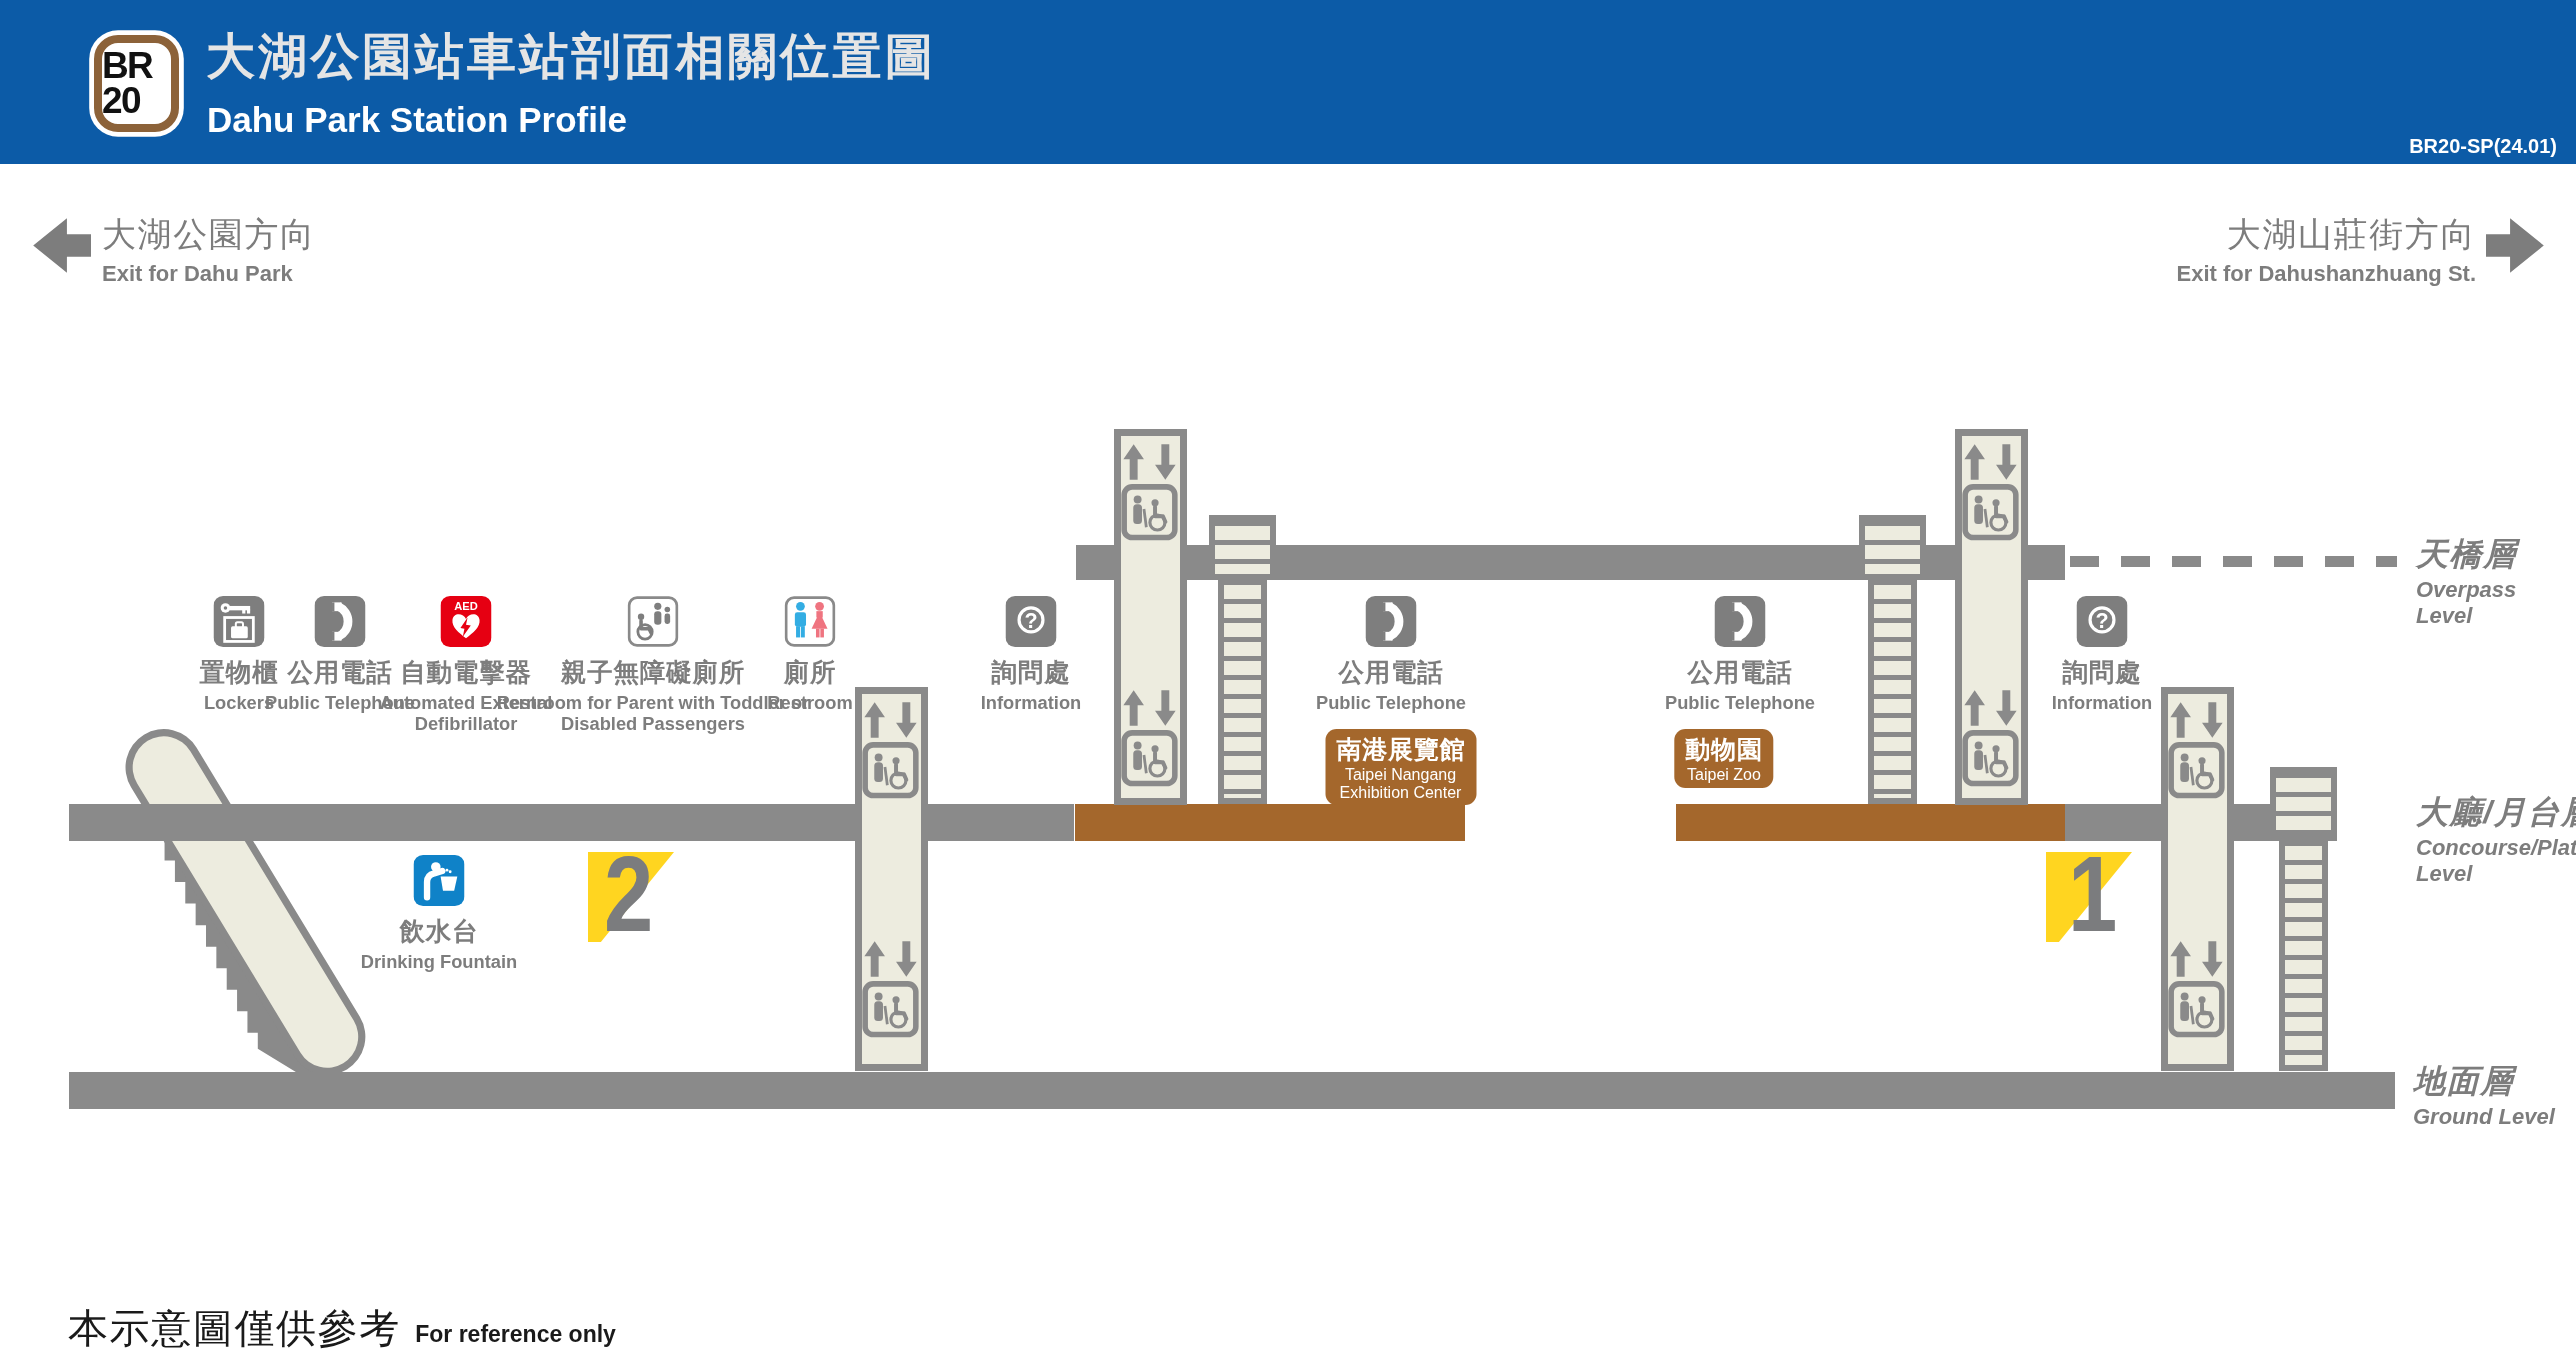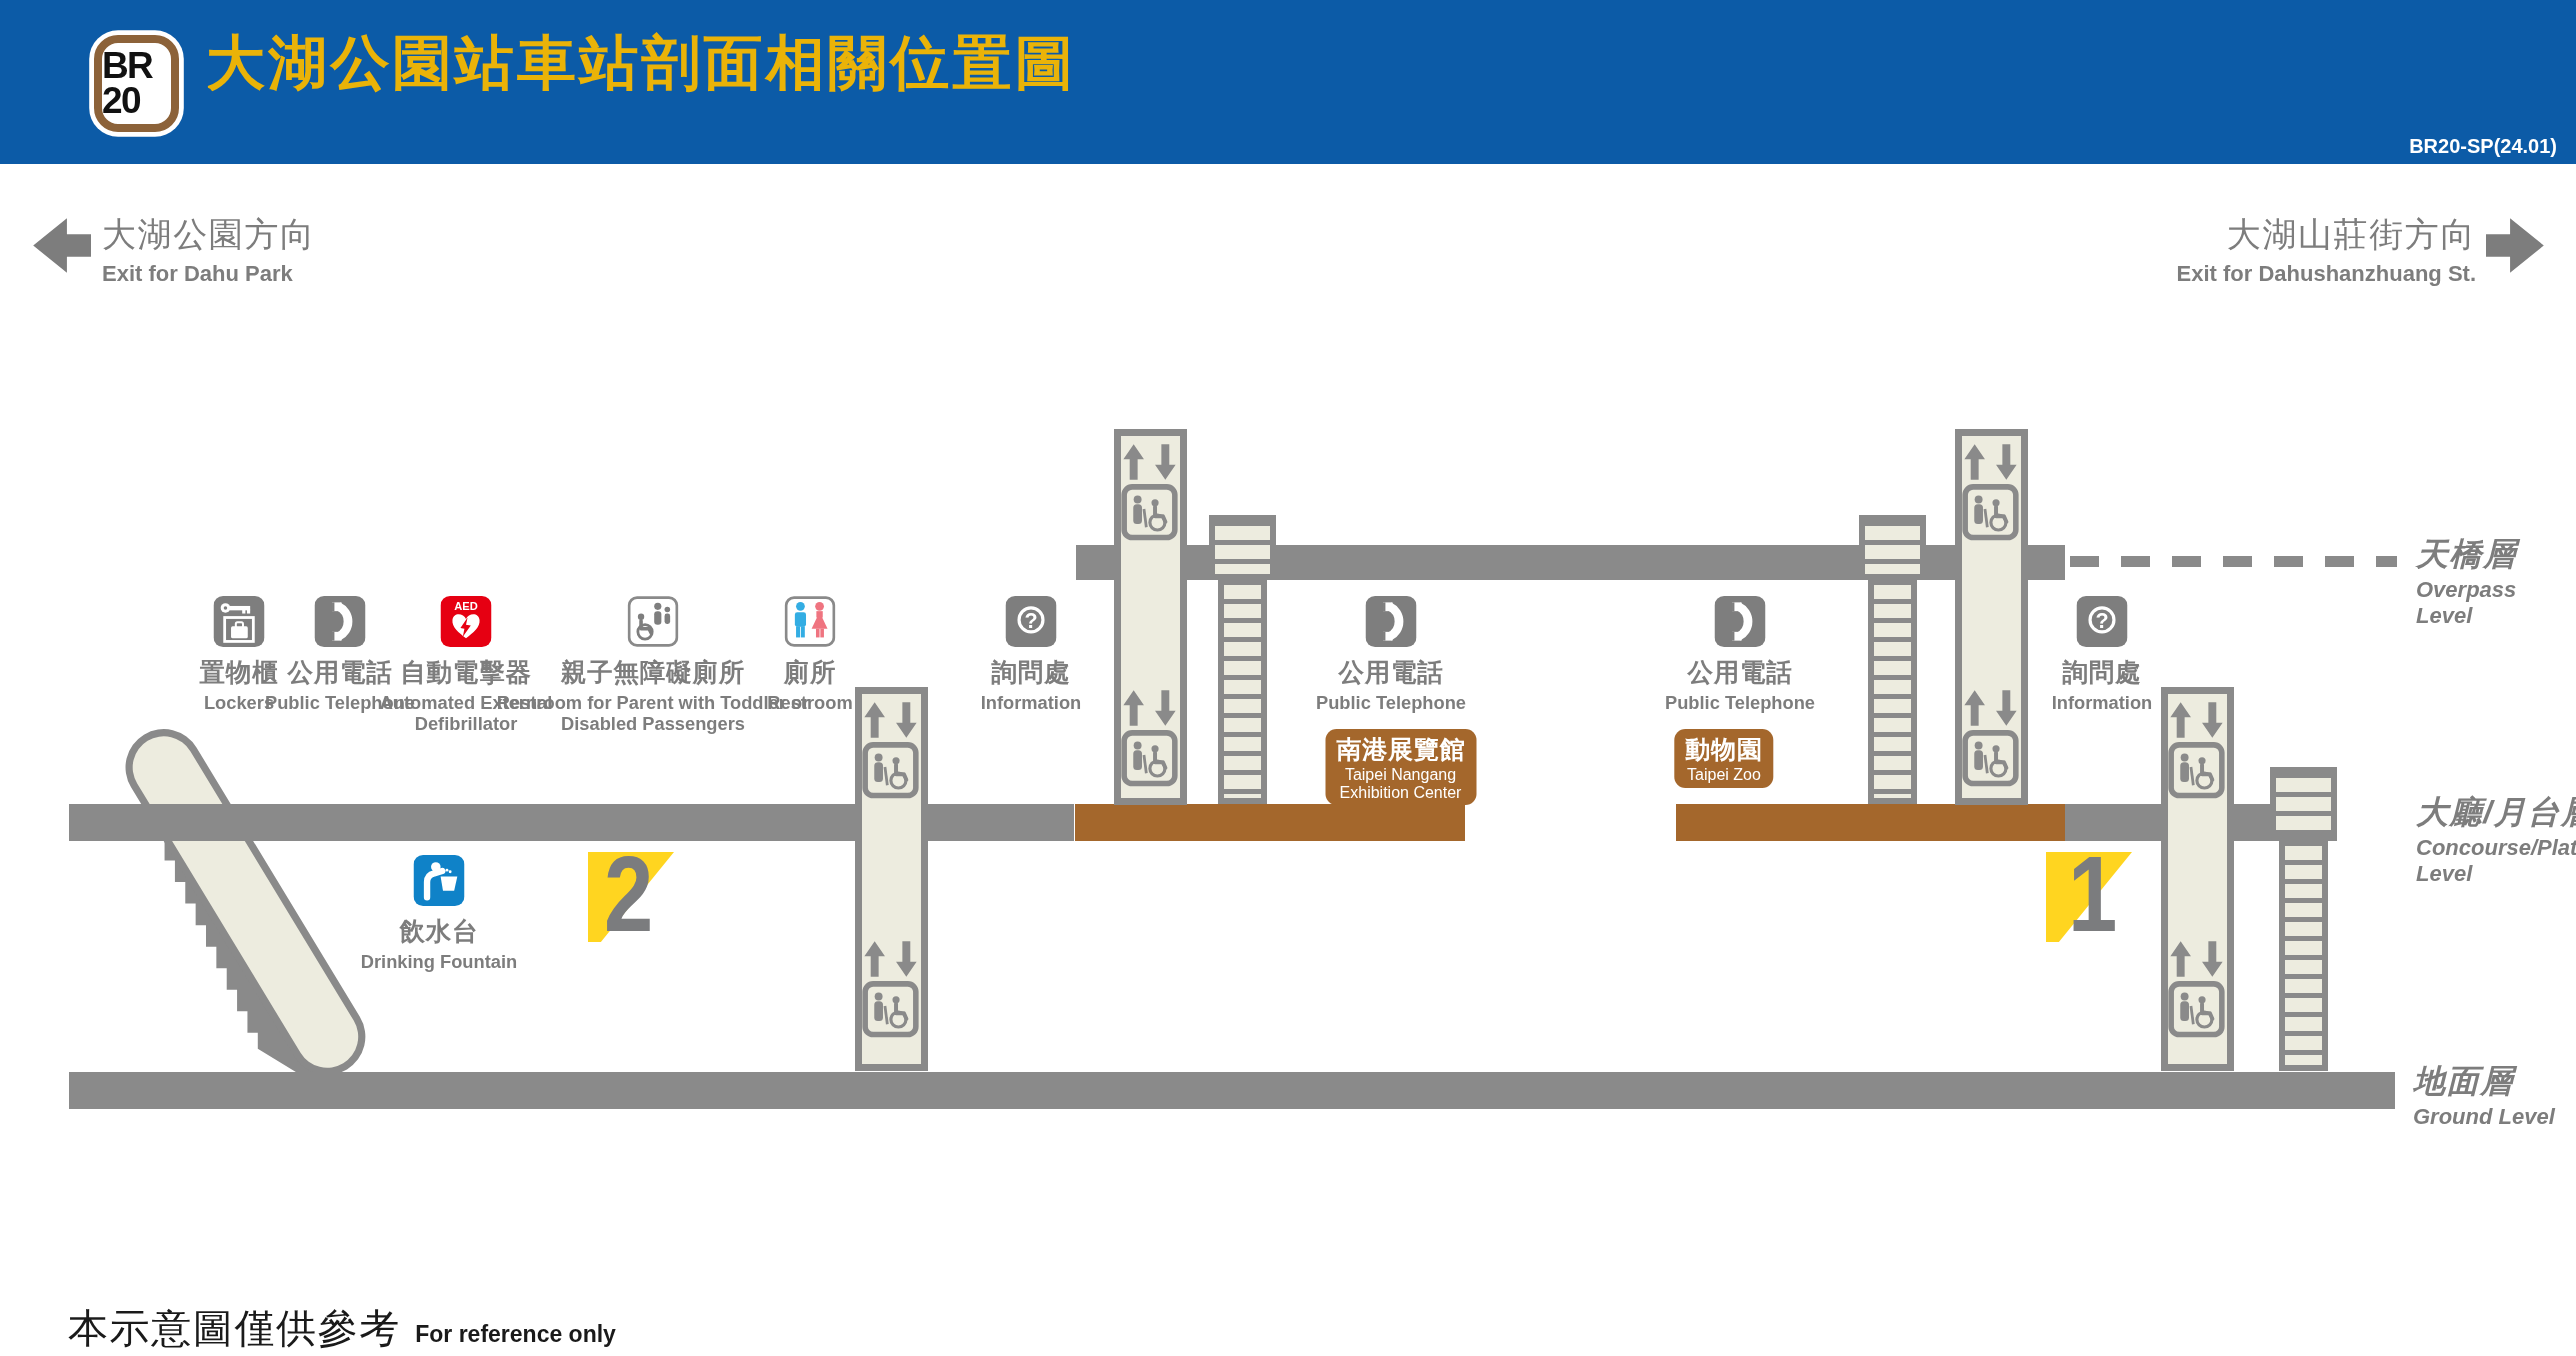--- a/index.html
+++ b/index.html
@@ -5,21 +5,21 @@
   html,body{margin:0;padding:0;background:#ffffff;}
   body{width:2576px;height:1356px;position:relative;overflow:hidden;
        font-family:"Liberation Sans","DejaVu Sans",sans-serif;}
 
   
   .header{position:absolute;left:0;top:0;width:2576px;height:164px;background:#0C5BA7;z-index:5;}
   .line-badge{position:absolute;left:94px;top:35px;width:85px;height:97px;background:#fff;
       border:8px solid #8C6239;border-radius:24px;box-shadow:0 0 0 4.8px #fff;box-sizing:border-box;
       display:flex;flex-direction:column;align-items:flex-start;justify-content:center;line-height:.92;}
   .line-badge span{font-weight:bold;color:#111;font-size:37px;letter-spacing:-1.6px;}
-  .title-zh{position:absolute;left:206px;top:24px;color:#eab308;font-size:59px;font-weight:bold;letter-spacing:3.2px;white-space:nowrap;}
+  .title-zh{position:absolute;left:206px;top:24px;color:#e5e5e5;font-size:49px;font-weight:bold;letter-spacing:3.2px;white-space:nowrap;}
   .title-en{position:absolute;left:207px;top:100px;color:#fff;font-size:35px;font-weight:bold;}
   .sheet-code{position:absolute;right:19px;bottom:6.4px;color:#fff;font-size:20px;font-weight:bold;}
 
   
   .dir{position:absolute;top:212px;color:#7D7D7D;z-index:4;}
   .dir .zh{font-size:34px;letter-spacing:1.6px;white-space:nowrap;}
   .dir .en{font-size:22px;font-weight:bold;margin-top:3.2px;white-space:nowrap;}
   .dir-left{left:102px;text-align:left;}
   .dir-right{right:100px;text-align:right;}
   .dir-arrow{position:absolute;top:215px;width:61px;height:61px;z-index:4;}
@@ -93,20 +93,21 @@
     </g>
   </defs>
 </svg>
 
 <div class="header">
   <div class="line-badge">
     <span>BR</span>
     <span>20</span>
   </div>
   <div class="title-zh">大湖公園站車站剖面相關位置圖</div>
+  <div class="title-en">Dahu Park Station Profile</div>
   <div class="sheet-code">BR20-SP(24.01)</div>
 </div>
 
 <svg class="dir-arrow" style="left:30px" viewBox="0 0 76 76">
   <polygon points="46,4 4,38 46,72 46,52 76,52 76,24 46,24" fill="#7D7D7D"></polygon>
 </svg>
 <div class="dir dir-left">
   <div class="zh">大湖公園方向</div>
   <div class="en">Exit for Dahu Park</div>
 </div>

